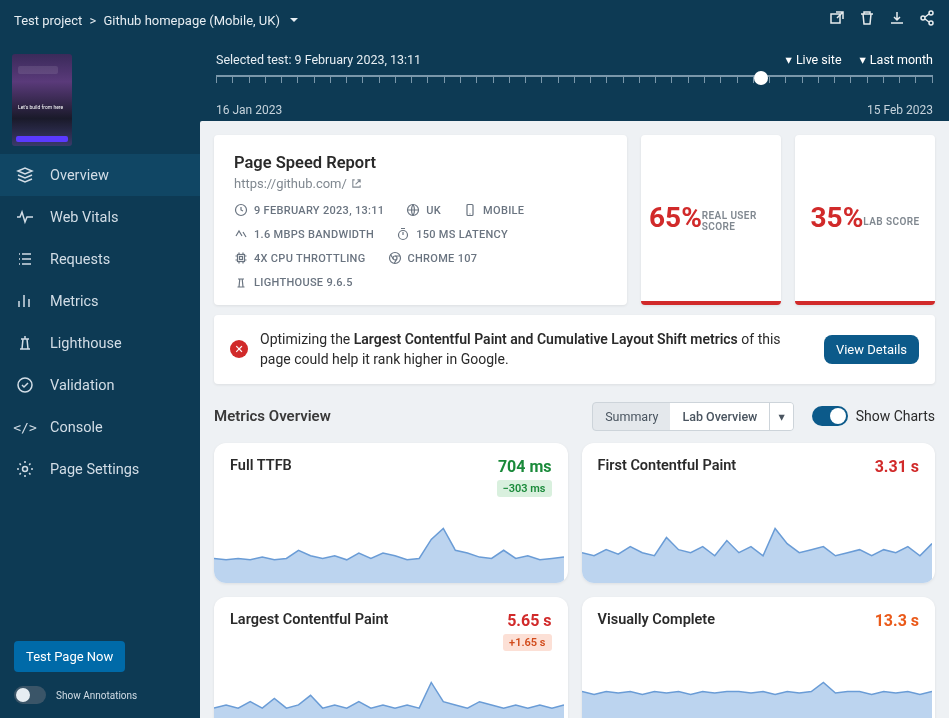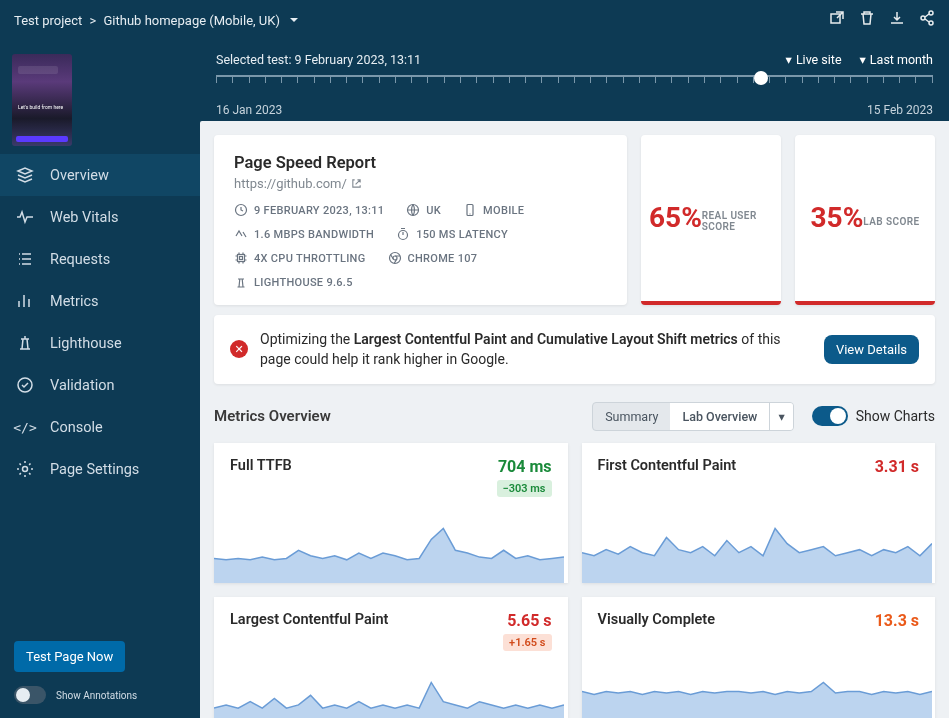--- a/index.html
+++ b/index.html
@@ -67,21 +67,21 @@
 .metrics-ctrls { margin-left:auto; display:flex; align-items:center; gap:18px; }
 .seg { display:flex; border:1px solid #cdd4da; border-radius:4px; overflow:hidden; font-size:12.5px; background:#e4e8ec; }
 .seg span { padding:6px 12px; cursor:pointer; color:#4a5560; }
 .seg span.active { background:#fff; font-weight:500; }
 .seg span.caret { background:#fff; padding:6px 8px; border-left:1px solid #cdd4da; }
 .show-charts { display:flex; align-items:center; gap:8px; font-size:14px; color:#2a2a2a; }
 .sc-toggle { width:36px; height:20px; background:#0c5a8a; border-radius:12px; position:relative; }
 .sc-toggle::after { content:""; position:absolute; right:2px; top:2px; width:16px; height:16px; background:#fff; border-radius:50%; }
 
 .metric-grid { display:grid; grid-template-columns:1fr 1fr; gap:14px; }
-.metric-card { background:#fff; border-radius:0; box-shadow:0 1px 3px rgba(0,0,0,0.08); height:140px; position:relative; overflow:hidden; }
+.metric-card { background:#fff; border-radius:12px; box-shadow:0 1px 3px rgba(0,0,0,0.08); height:140px; position:relative; overflow:hidden; }
 .metric-top { display:flex; align-items:flex-start; padding:14px 16px 4px; }
 .metric-name { font-size:14.5px; font-weight:600; color:#2a2a2a; }
 .metric-val { margin-left:auto; text-align:right; }
 .metric-val .v { font-size:16px; font-weight:700; }
 .metric-val .delta { display:inline-block; margin-top:4px; font-size:11px; font-weight:600; padding:2px 6px; border-radius:3px; }
 .v-good { color:#1a8a3a; }
 .v-bad { color:#ea5a1a; }
 .v-worst { color:#d12a2a; }
 .d-good { background:#d9f0de; color:#1a8a3a; }
 .d-bad { background:#fce0d6; color:#d14a1a; }

